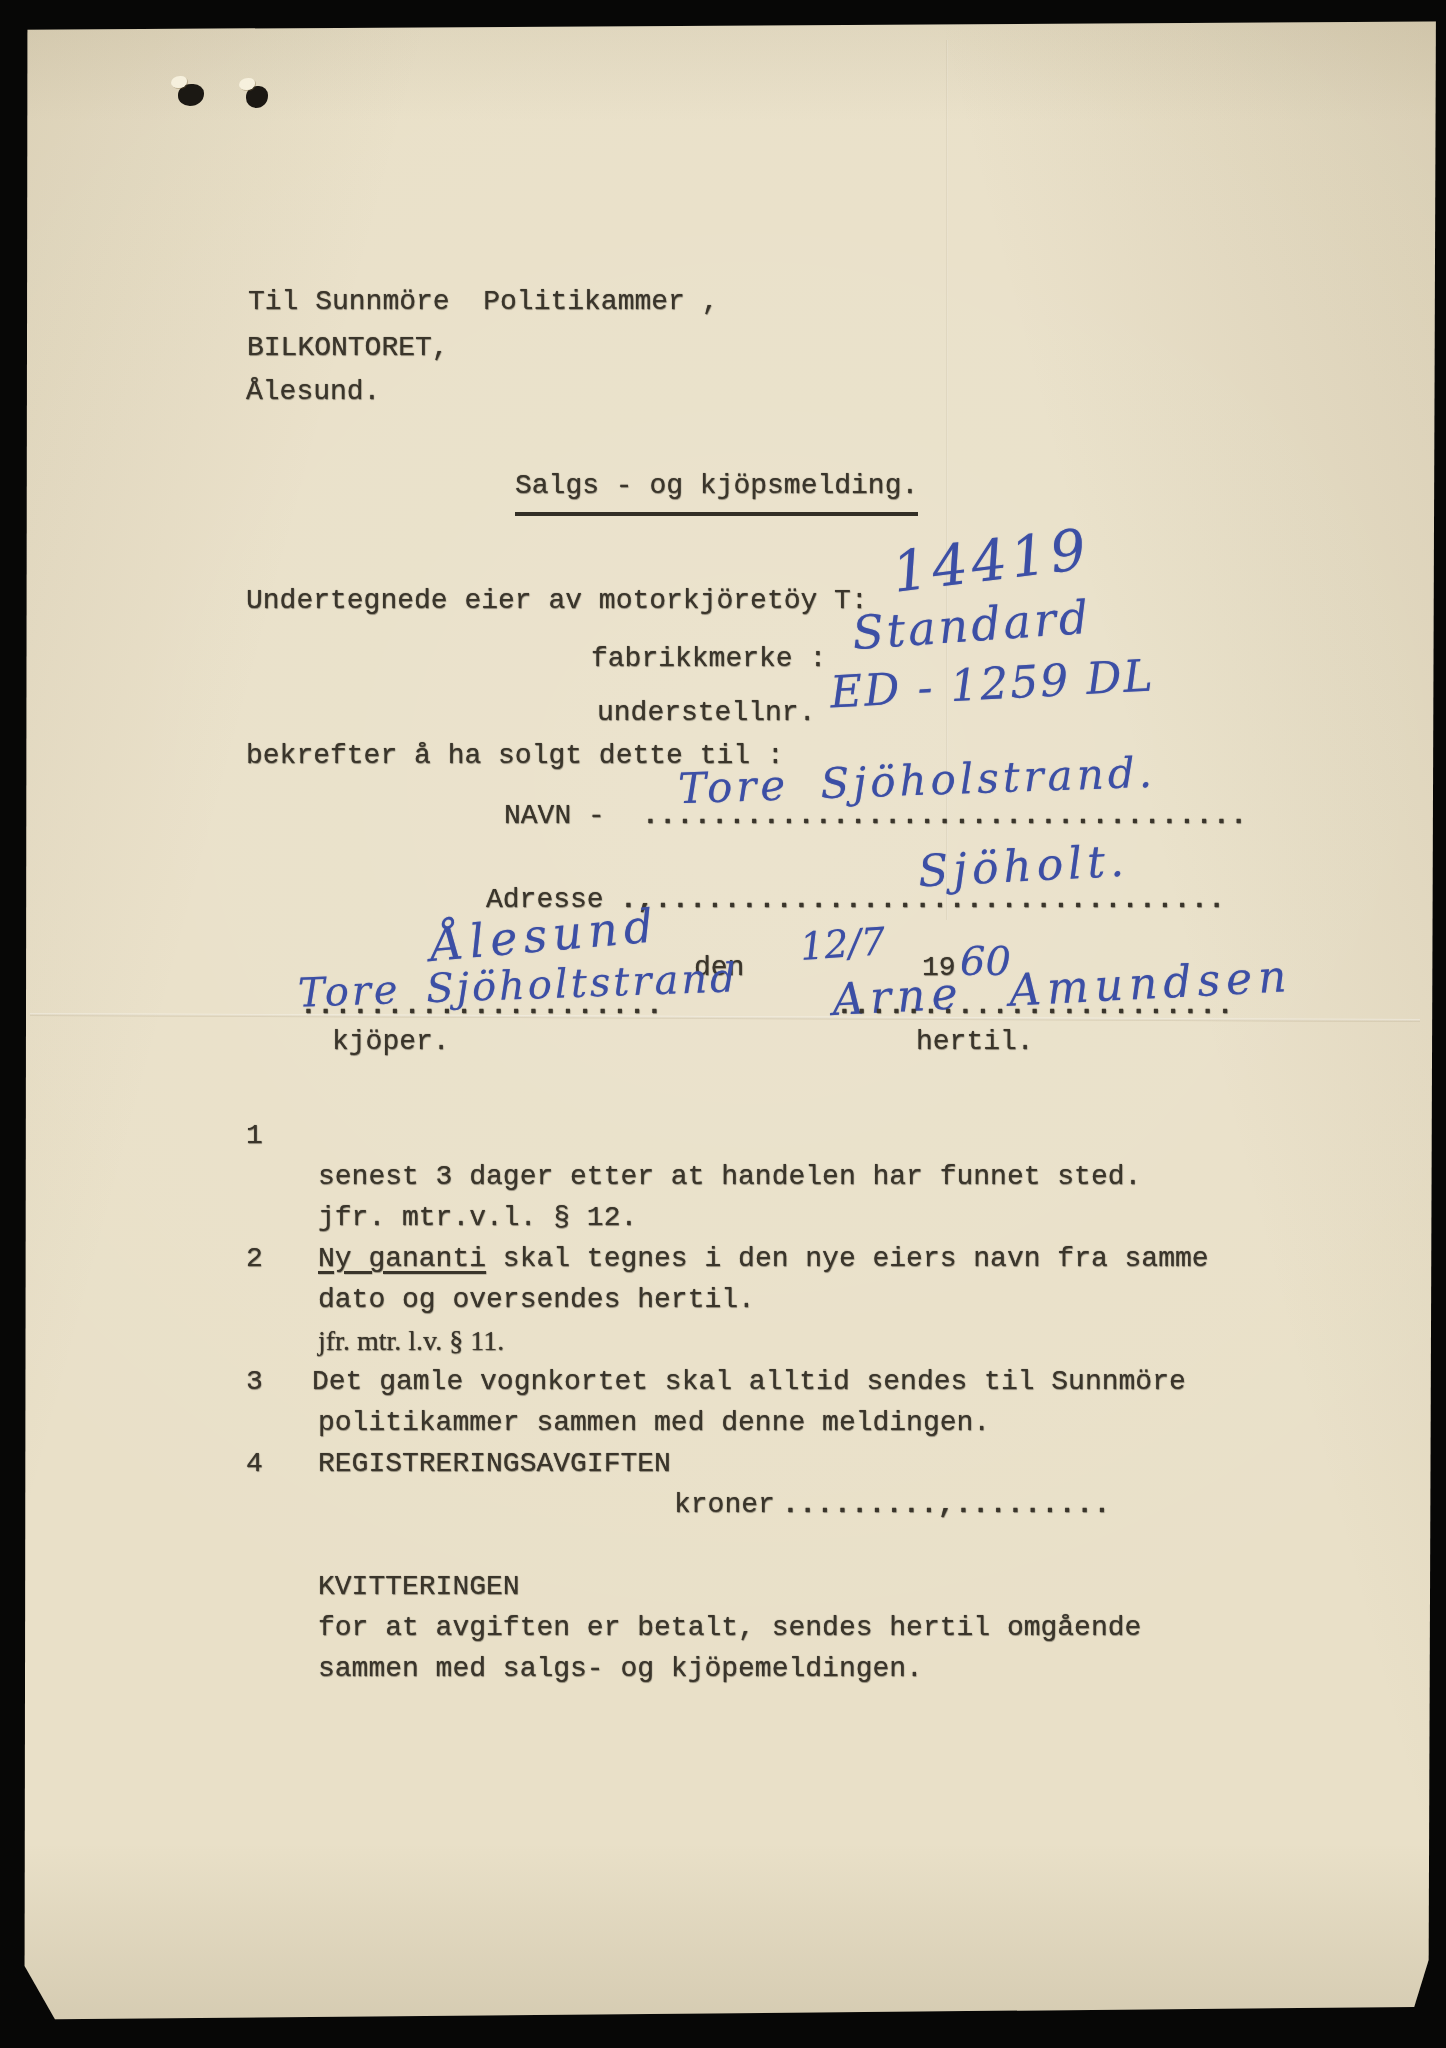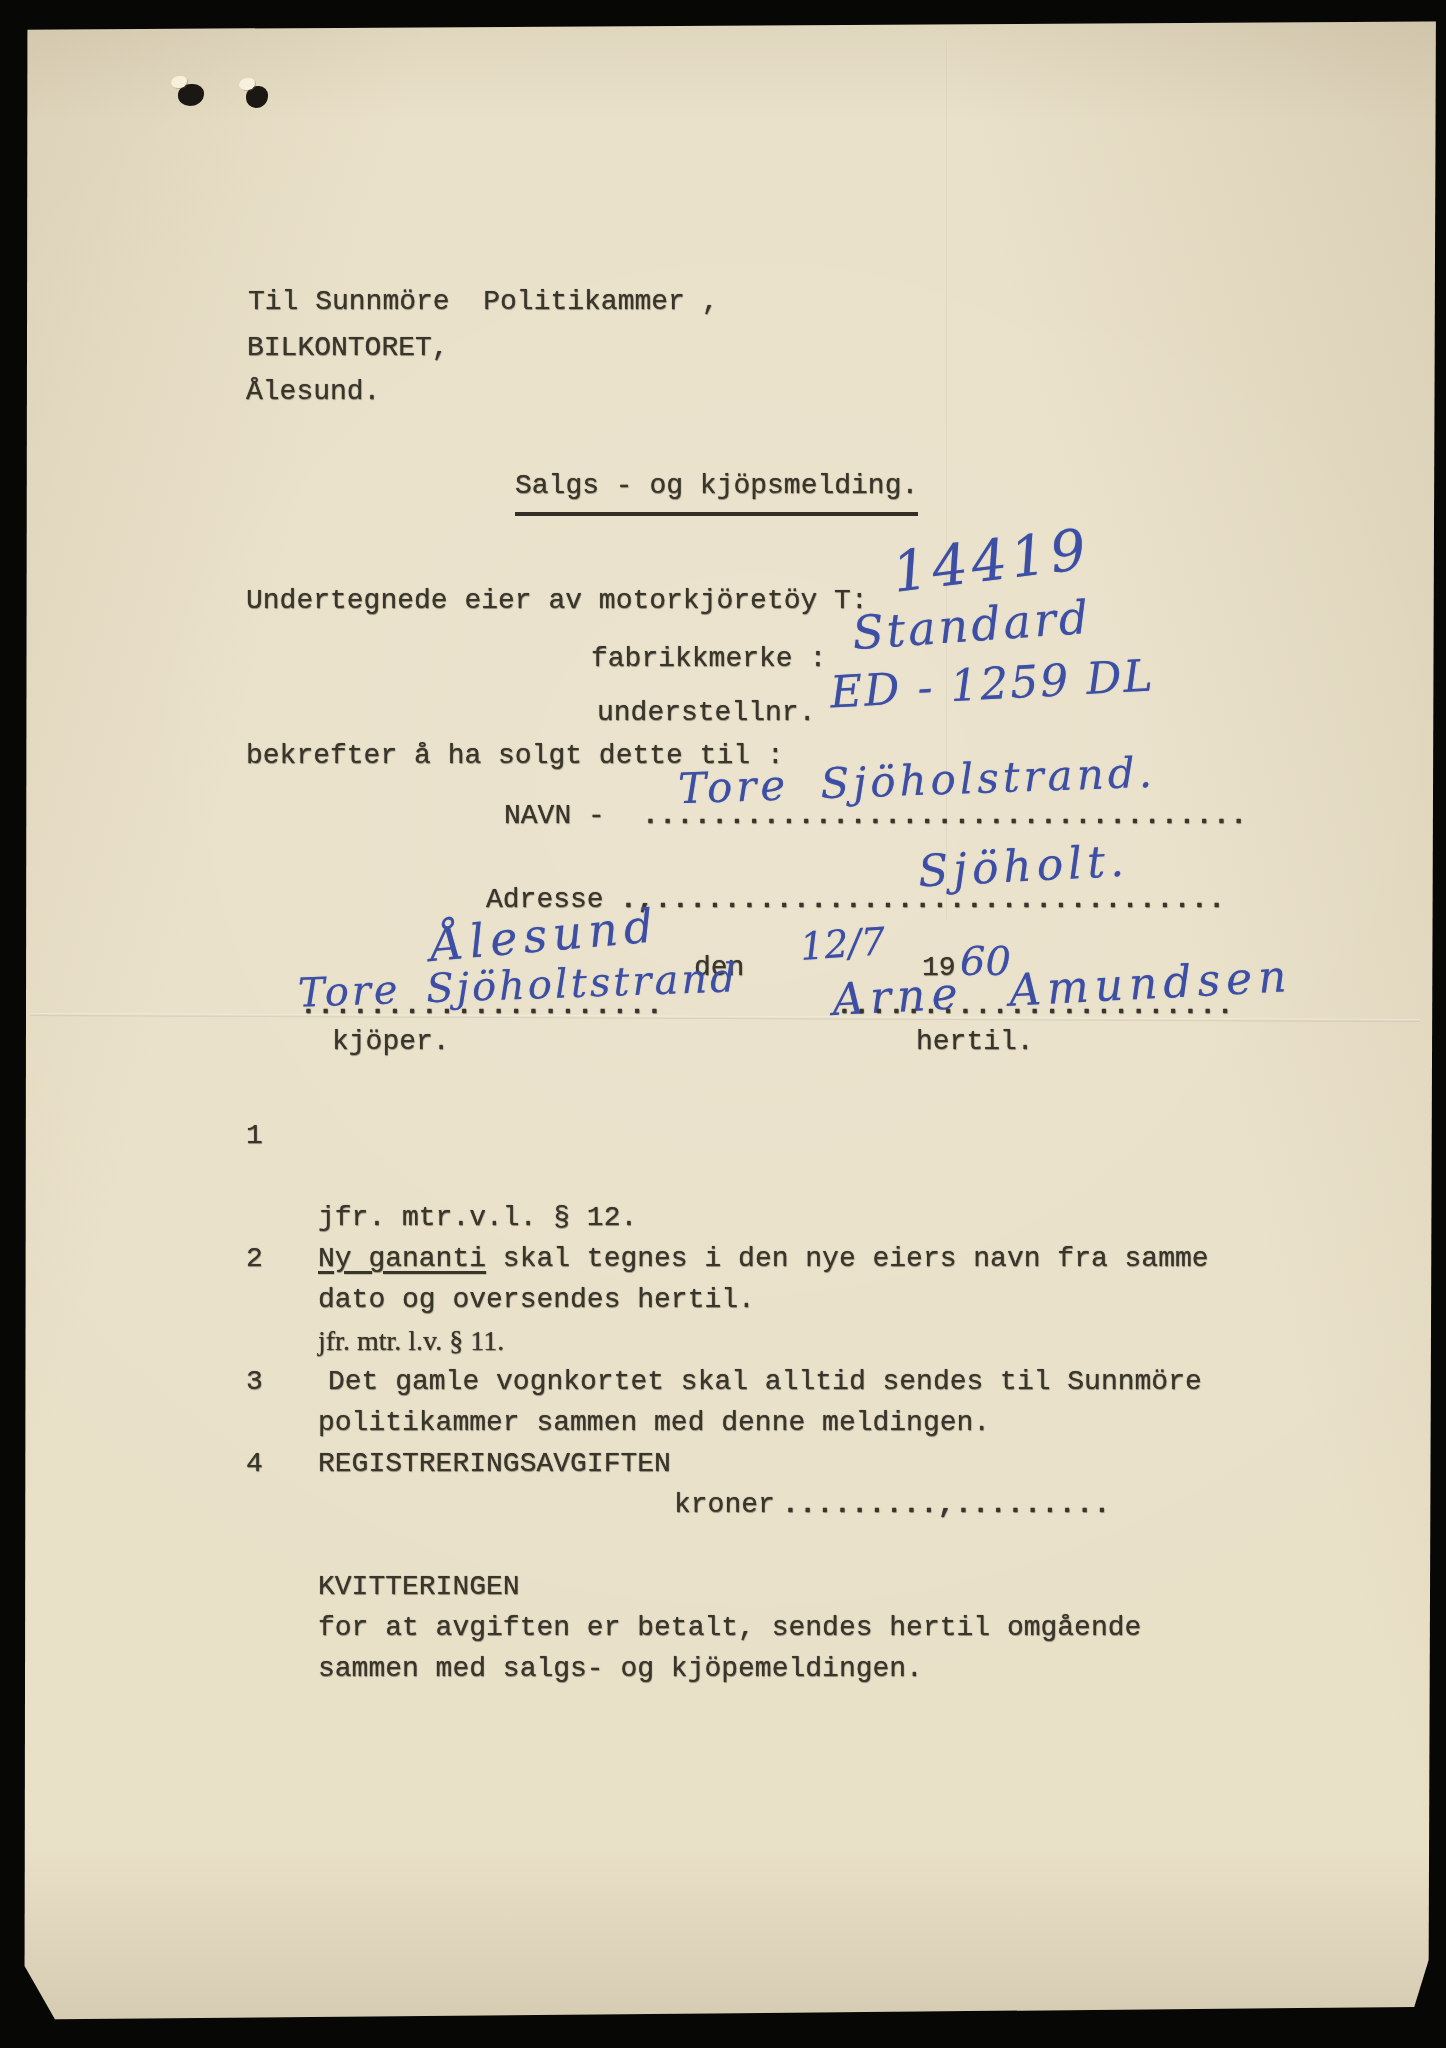--- a/index.html
+++ b/index.html
@@ -108,29 +108,30 @@
 
   <div class="hw" style="left:298px;top:962px;font-size:40px;letter-spacing:3px;word-spacing:10px;transform:rotate(-2deg);">Tore Sjöholtstrand</div>
   <div class="tw dots" style="left:300px;top:990px;">.....................</div>
   <div class="tw" style="left:332px;top:1026px;">kjöper.</div>
 
   <div class="hw" style="left:832px;top:962px;font-size:44px;letter-spacing:6px;word-spacing:26px;transform:rotate(-3deg);">Arne Amundsen</div>
   <div class="tw dots" style="left:836px;top:990px;">.......................</div>
   <div class="tw" style="left:916px;top:1026px;">hertil.</div>
 
   <div class="tw" style="left:246px;top:1120px;">1</div>
+  <div class="tw" style="left:318px;top:1161px;">senest 3 dager etter at handelen har funnet sted.</div>
   <div class="tw" style="left:318px;top:1202px;">jfr. mtr.v.l. § 12.</div>
 
   <div class="tw" style="left:246px;top:1243px;">2</div>
   <div class="tw" style="left:318px;top:1243px;"><span class="ul">Ny gananti</span><span> skal tegnes i den nye eiers navn fra samme</span></div>
   <div class="tw" style="left:318px;top:1284px;">dato og oversendes hertil.</div>
   <div class="tw" style="left:318px;top:1325px;font-family:Liberation Serif, serif;">jfr. mtr. l.v. § 11.</div>
 
   <div class="tw" style="left:246px;top:1366px;">3</div>
-  <div class="tw" style="left:328px;top:1366px;">Det gamle vognkortet skal alltid sendes til Sunnmöre</div>
+  <div class="tw" style="left:312px;top:1366px;">Det gamle vognkortet skal alltid sendes til Sunnmöre</div>
   <div class="tw" style="left:318px;top:1407px;">politikammer sammen med denne meldingen.</div>
 
   <div class="tw" style="left:246px;top:1448px;">4</div>
   <div class="tw" style="left:318px;top:1448px;">REGISTRERINGSAVGIFTEN</div>
   <div class="tw" style="left:674px;top:1489px;">kroner</div>
   <div class="tw dots" style="left:782px;top:1489px;">.........,.........</div>
   <div class="tw" style="left:318px;top:1571px;">KVITTERINGEN</div>
   <div class="tw" style="left:318px;top:1612px;">for at avgiften er betalt, sendes hertil omgående</div>
   <div class="tw" style="left:318px;top:1653px;">sammen med salgs- og kjöpemeldingen.</div>
 

